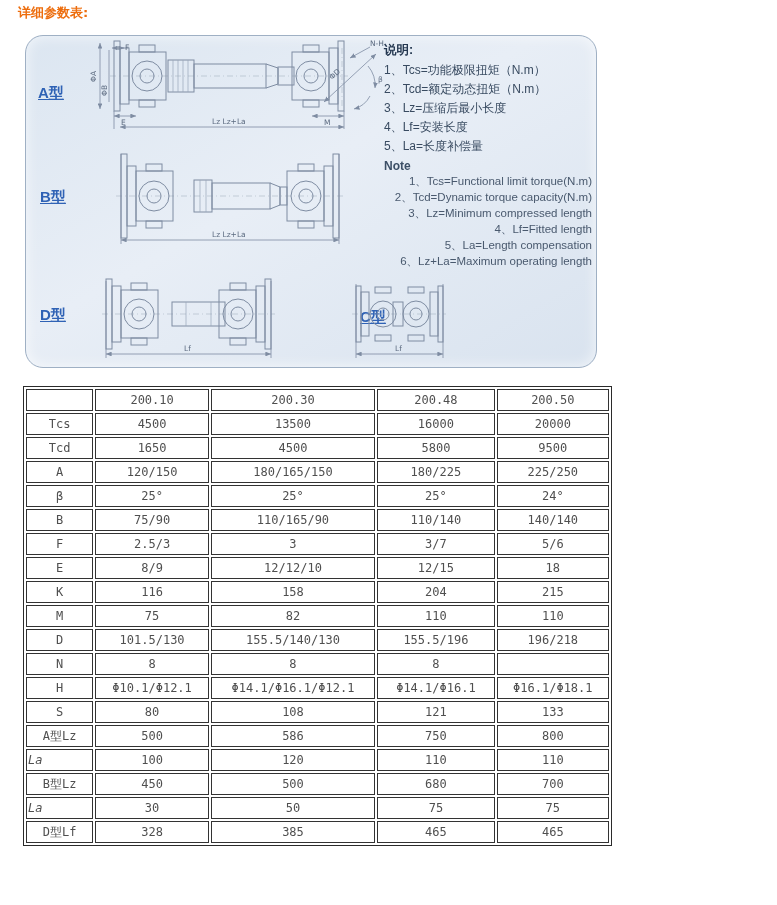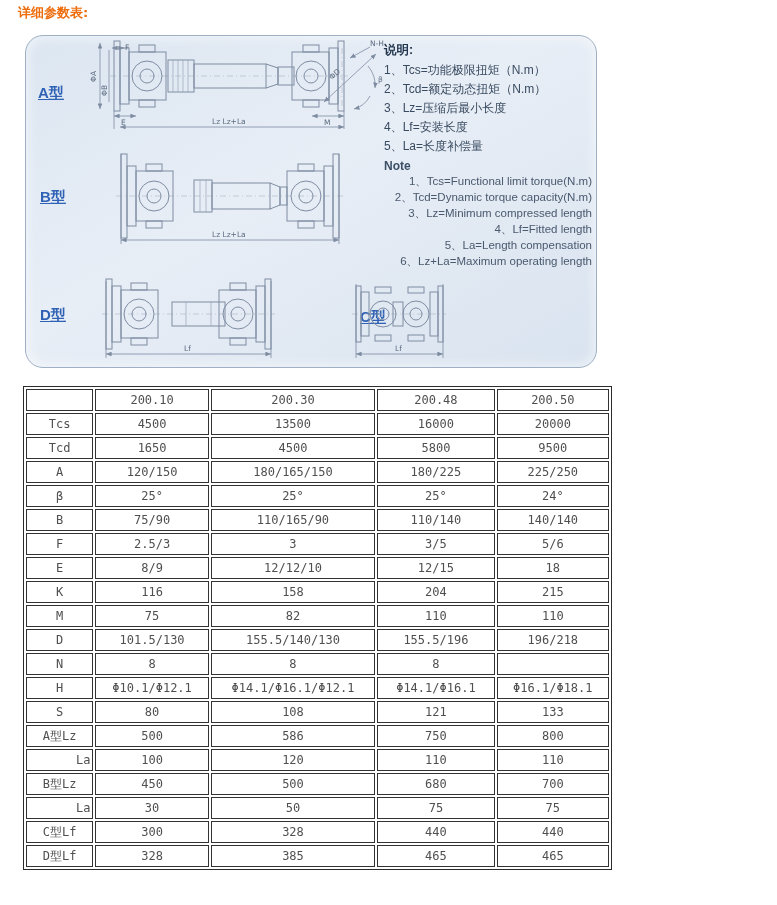--- a/index.html
+++ b/index.html
@@ -41,21 +41,21 @@
     background:#fff;border:1px solid #2b2b2b;
     table-layout:fixed;
     font-family:"DejaVu Sans Mono","Liberation Mono",monospace;
     font-size:12px;color:#4f4f4f;
   }
   .ptable td,.ptable th{
     border:1px solid #333;height:20px;line-height:20px;
     text-align:center;font-weight:normal;padding:0 2px;
     overflow:hidden;white-space:nowrap;
   }
-  .ptable td.left-lbl{text-align:right;padding-left:1px;}
+  .ptable td.left-lbl{text-align:left;padding-left:1px;font-style:italic;}
 
   
   .dw{stroke:#7e8ca2;fill:none;stroke-width:1;}
   .dimline{stroke:#7e8ca2;fill:none;stroke-width:0.8;}
   .dimtext{fill:#5c6b80;font-size:7.5px;font-family:"DejaVu Sans",sans-serif;}
   .hatch{stroke:#9aa7b9;stroke-width:0.7;}
   .cl{stroke:#aab5c5;stroke-width:0.6;stroke-dasharray:6 3 1 3;}
 </style>
 </head>
 <body>
@@ -263,21 +263,21 @@
         <td>B</td>
         <td>75/90</td>
         <td>110/165/90</td>
         <td>110/140</td>
         <td>140/140</td>
       </tr>
       <tr>
         <td>F</td>
         <td>2.5/3</td>
         <td>3</td>
-        <td>3/5</td>
+        <td>3/7</td>
         <td>5/6</td>
       </tr>
       <tr>
         <td>E</td>
         <td>8/9</td>
         <td>12/12/10</td>
         <td>12/15</td>
         <td>18</td>
       </tr>
       <tr>
@@ -344,27 +344,20 @@
         <td>700</td>
       </tr>
       <tr>
         <td class="left-lbl">La</td>
         <td>30</td>
         <td>50</td>
         <td>75</td>
         <td>75</td>
       </tr>
       <tr>
-        <td>C型Lf</td>
-        <td>300</td>
-        <td>328</td>
-        <td>440</td>
-        <td>440</td>
-      </tr>
-      <tr>
         <td>D型Lf</td>
         <td>328</td>
         <td>385</td>
         <td>465</td>
         <td>465</td>
       </tr>
     </tbody>
 </table>
 
 </body></html>

